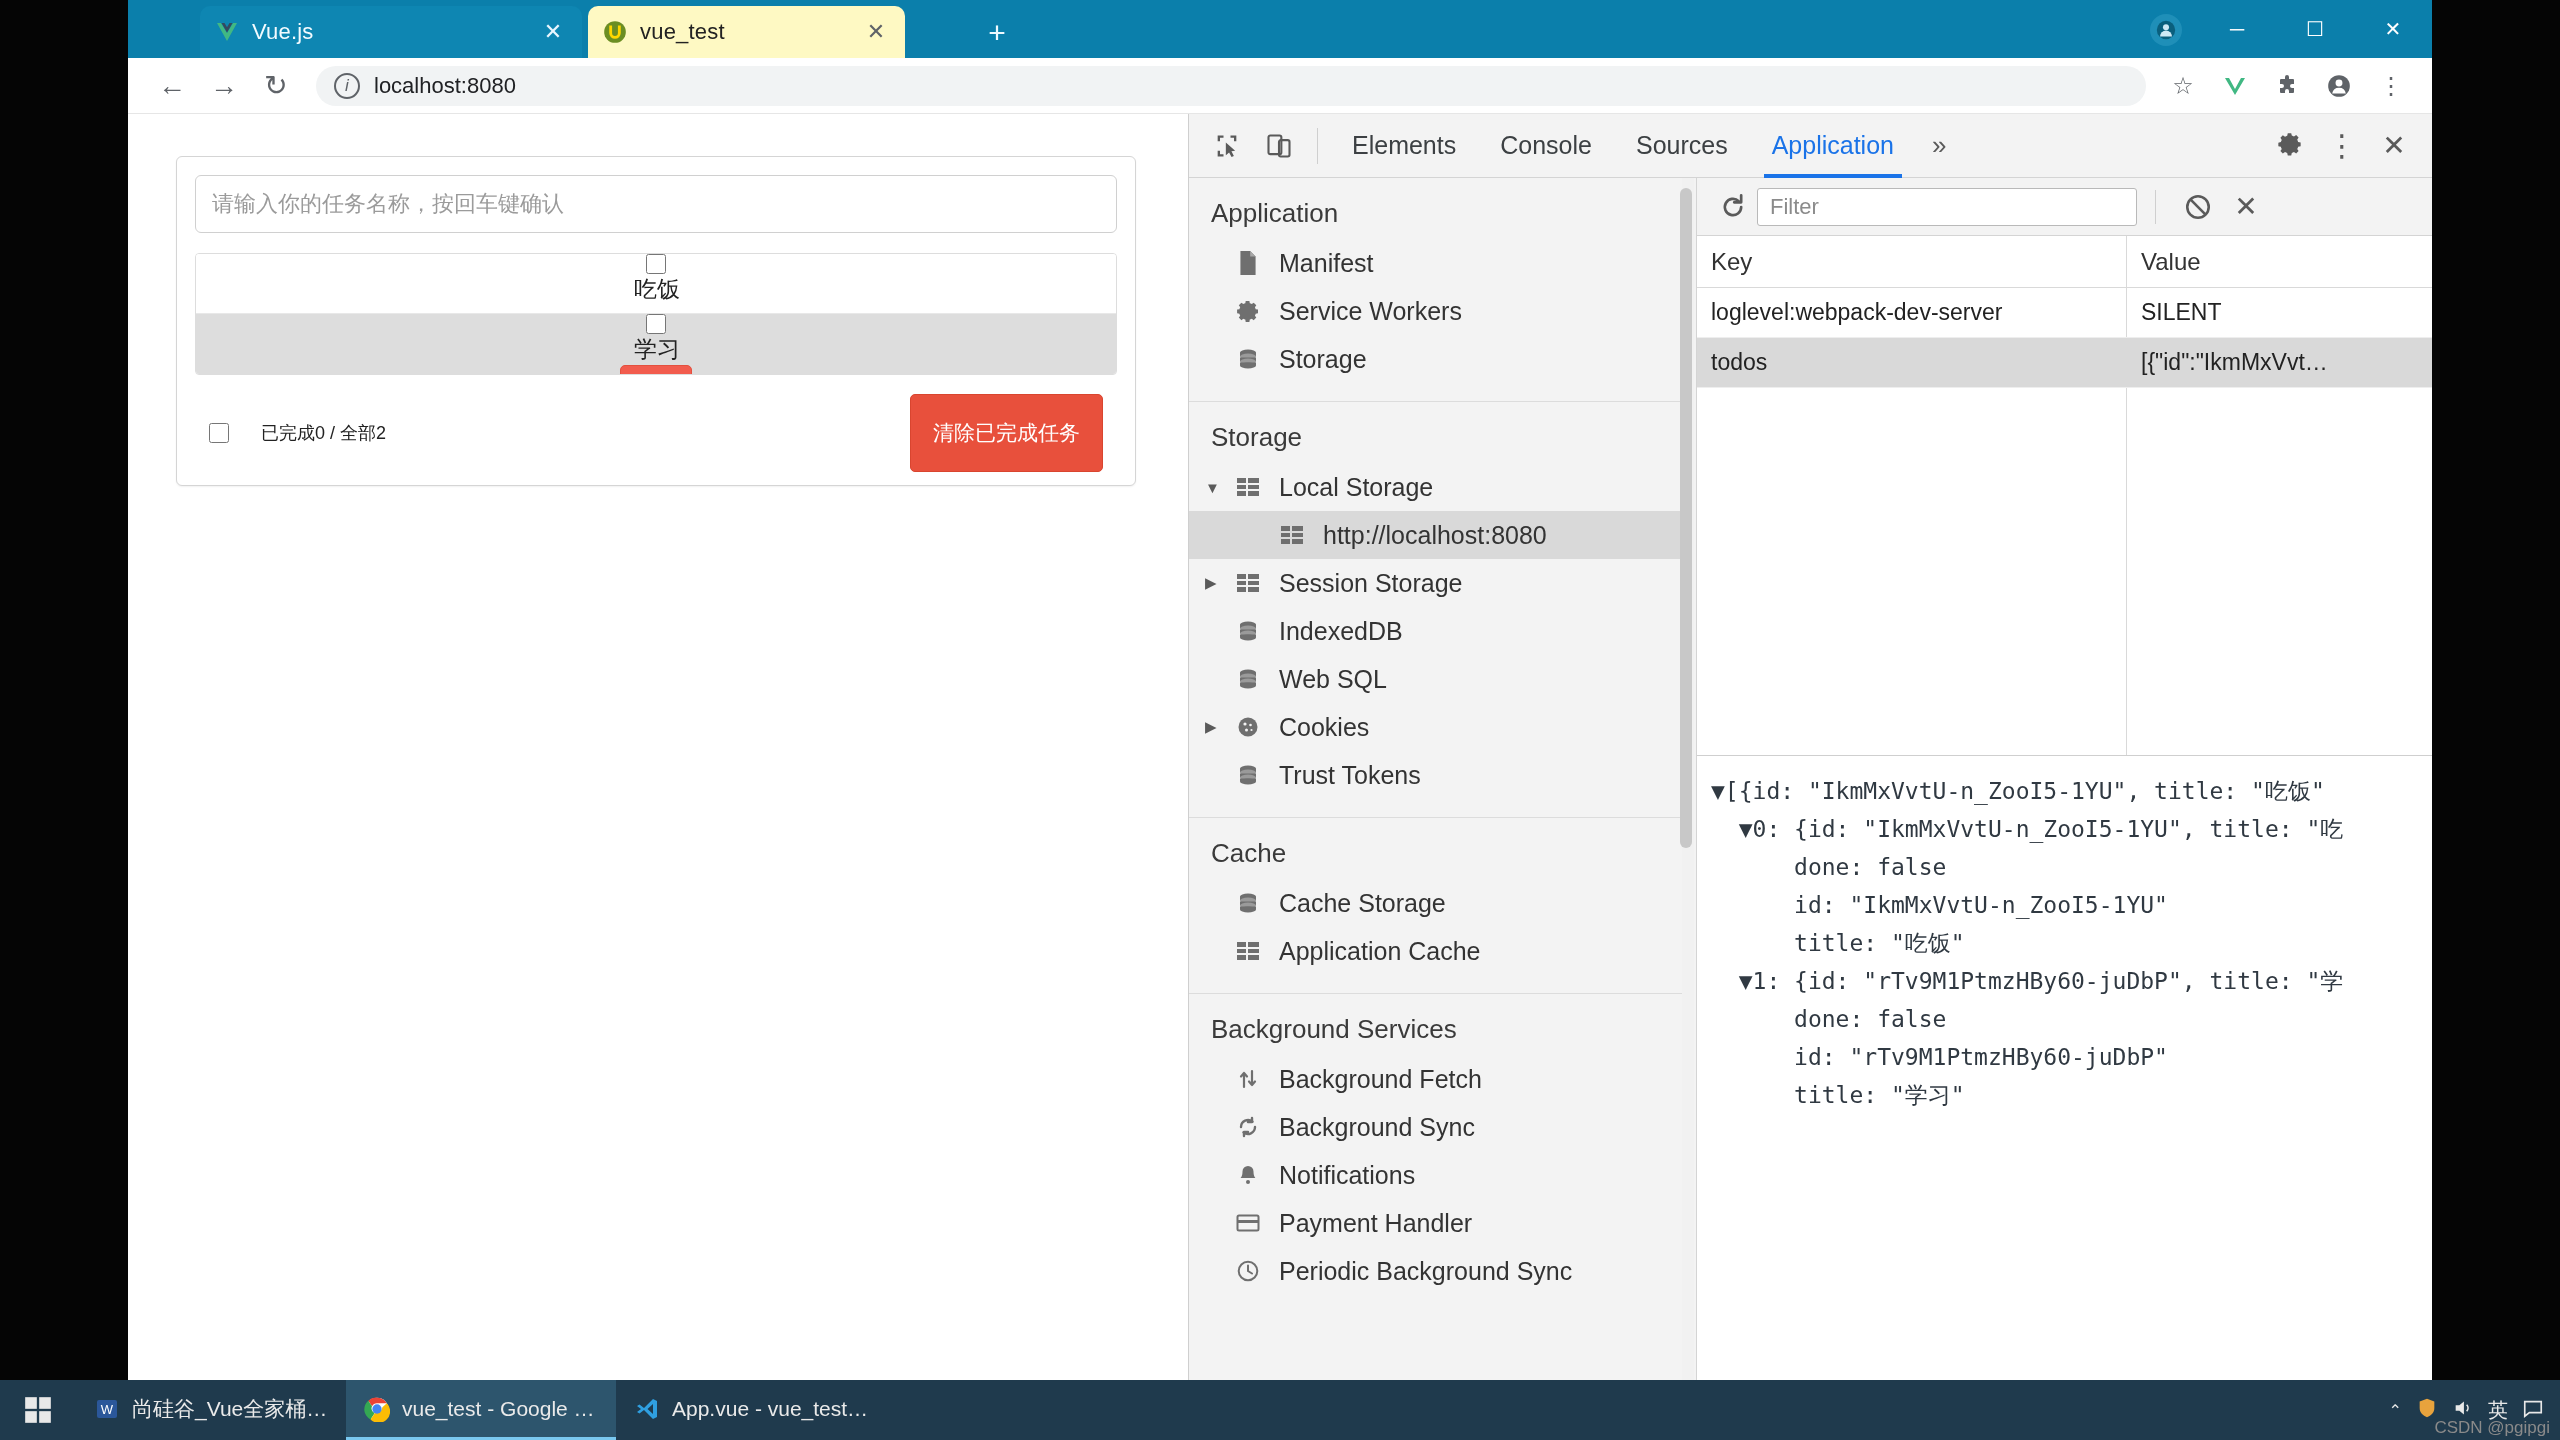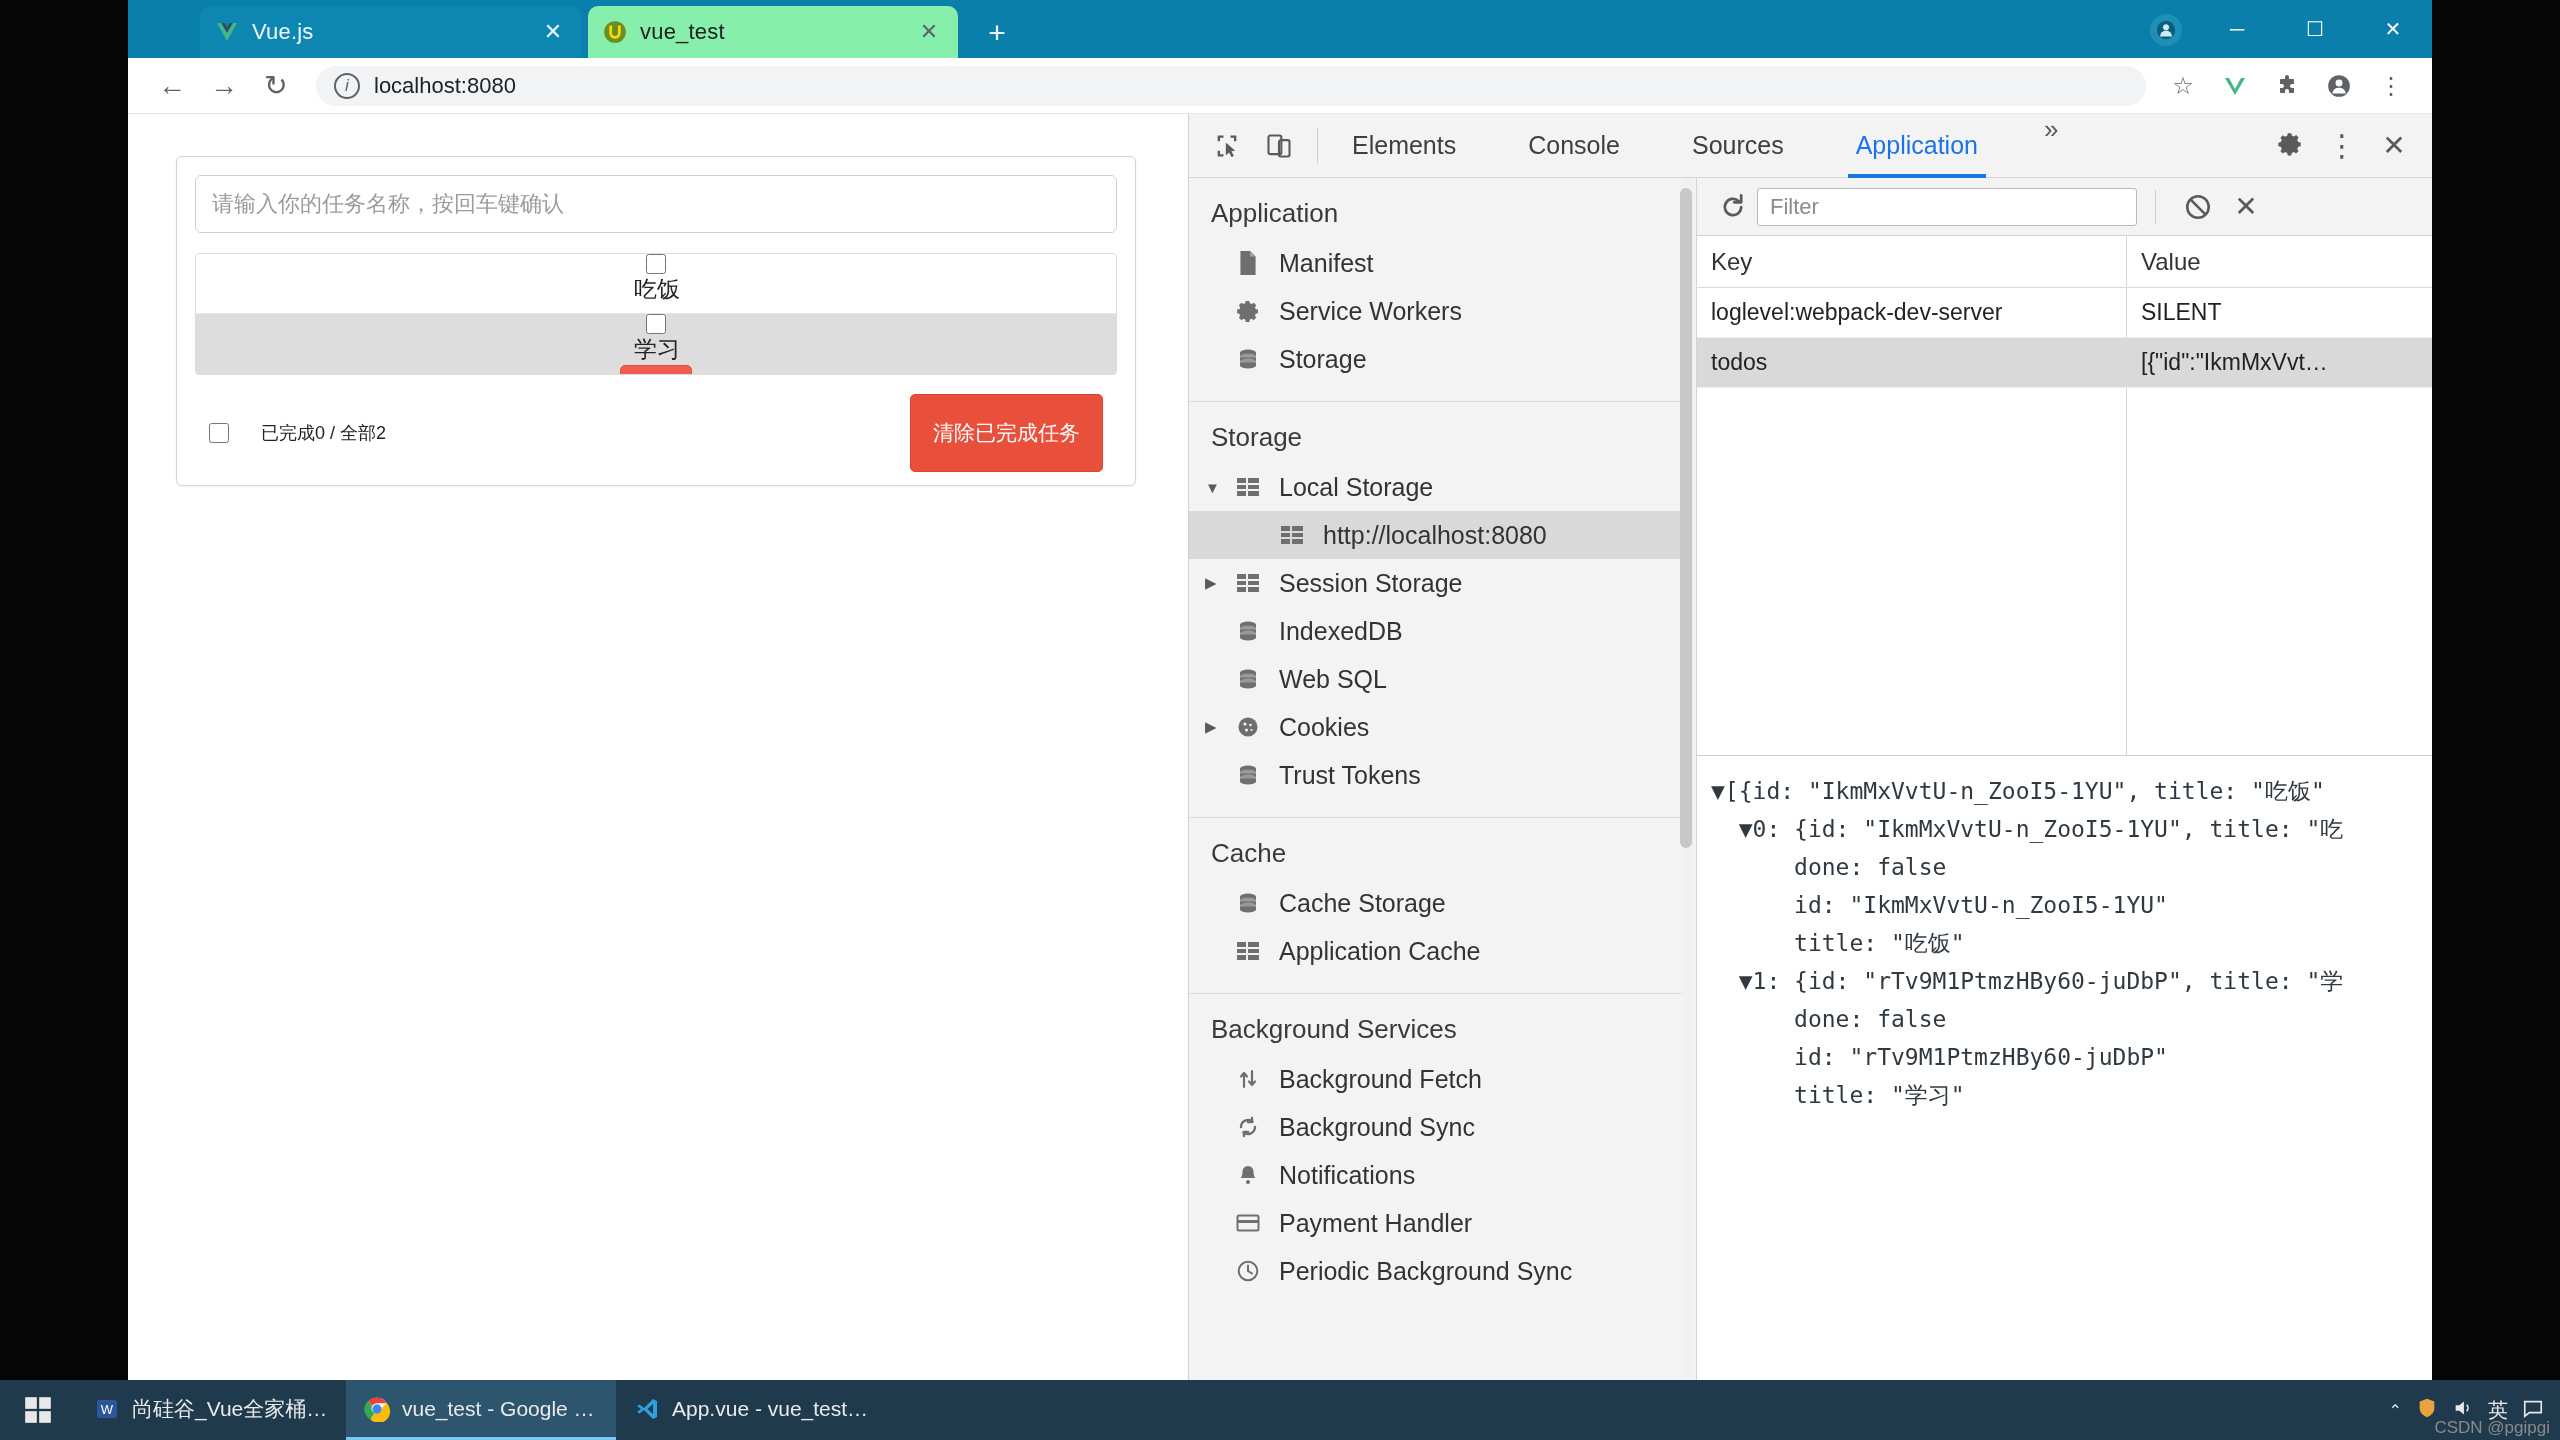--- a/index.html
+++ b/index.html
@@ -23,21 +23,21 @@
   
   .tabstrip {
     position: relative; height: 58px; background: #0b7fab;
   }
   .tab {
     position: absolute; top: 6px; height: 52px;
     display: flex; align-items: center; border-radius: 10px 10px 0 0;
     padding: 0 14px;
   }
   .tab.inactive { left: 72px; width: 382px; background: #0e86b2; }
-  .tab.active   { left: 460px; width: 370px; background: #86efac; justify-content: flex-end; }
+  .tab.active   { left: 460px; width: 317px; background: #fef9c3; justify-content: flex-end; }
   .tab .favicon { width: 26px; height: 26px; flex: none; margin-right: 12px; display:flex; align-items:center; justify-content:center; }
   .tab .t-label { font-size: 22px; letter-spacing:.2px; white-space: nowrap; overflow:hidden; text-overflow: ellipsis; flex: 1 1 auto;}
   .tab.inactive .t-label { color: #f2fbff; }
   .tab.active .t-label { color: #222; }
   .tab .t-close { width: 30px; height:30px; flex:none; display:flex; align-items:center; justify-content:center; font-size:22px; }
   .tab.inactive .t-close { color: #eaf7ff; }
   .tab.active .t-close { color: #5f6368; }
   .newtab {
     position: absolute; left: 850px; top: 14px; width: 38px; height: 38px;
     display:flex; align-items:center; justify-content:center;
@@ -98,21 +98,21 @@
   .todo-footer .stat { font-size: 18px; color:#222; flex:1 1 auto;}
   .btn-clear { background:#e8503c; border:1px solid #d9452f; color:#fff; font-size:21px; padding: 24px 22px; border-radius:5px; }
 
   .cursor-arrow { position:absolute; left: 332px; top: 330px; width: 0; height:0; }
 
   
   .devtools { flex: 1 1 auto; background:#f3f3f3; border-left: 1px solid #cfcfcf; display:flex; flex-direction: column; position:relative;}
   .dt-toolbar { height: 64px; display:flex; align-items:center; border-bottom:1px solid #d4d4d4; background:#f3f3f3; padding: 0 12px; }
   .dt-icbtn { width: 52px; height: 52px; display:flex; align-items:center; justify-content:center; color:#5a5a5a; }
   .dt-sep { width:1px; height: 36px; background:#cfcfcf; margin: 0 12px; }
-  .dt-tabs { display:flex; height:64px;gap:28px; }
+  .dt-tabs { display:flex; align-items:center; height:64px; }
   .dt-tab { padding: 0 22px; height: 64px; display:flex; align-items:center; font-size: 25px; color:#3c4043; position:relative;}
   .dt-tab.active { color:#1a73e8; }
   .dt-tab.active::after { content:""; position:absolute; left: 14px; right:14px; bottom:0; height:4px; background:#1a73e8; }
   .dt-more { padding: 0 16px; font-size: 26px; color:#5a5a5a; }
   .dt-toolbar-right { margin-left:auto; display:flex; align-items:center; }
 
   .dt-body { flex:1 1 auto; display:flex; min-height:0; }
   
   .dt-sidebar { width: 508px; flex:none; background:#f3f3f3; border-right:1px solid #d4d4d4; overflow:hidden; position:relative;}
   .dt-sb-scroll { position:absolute; inset:0 14px 0 0; overflow:hidden; }

